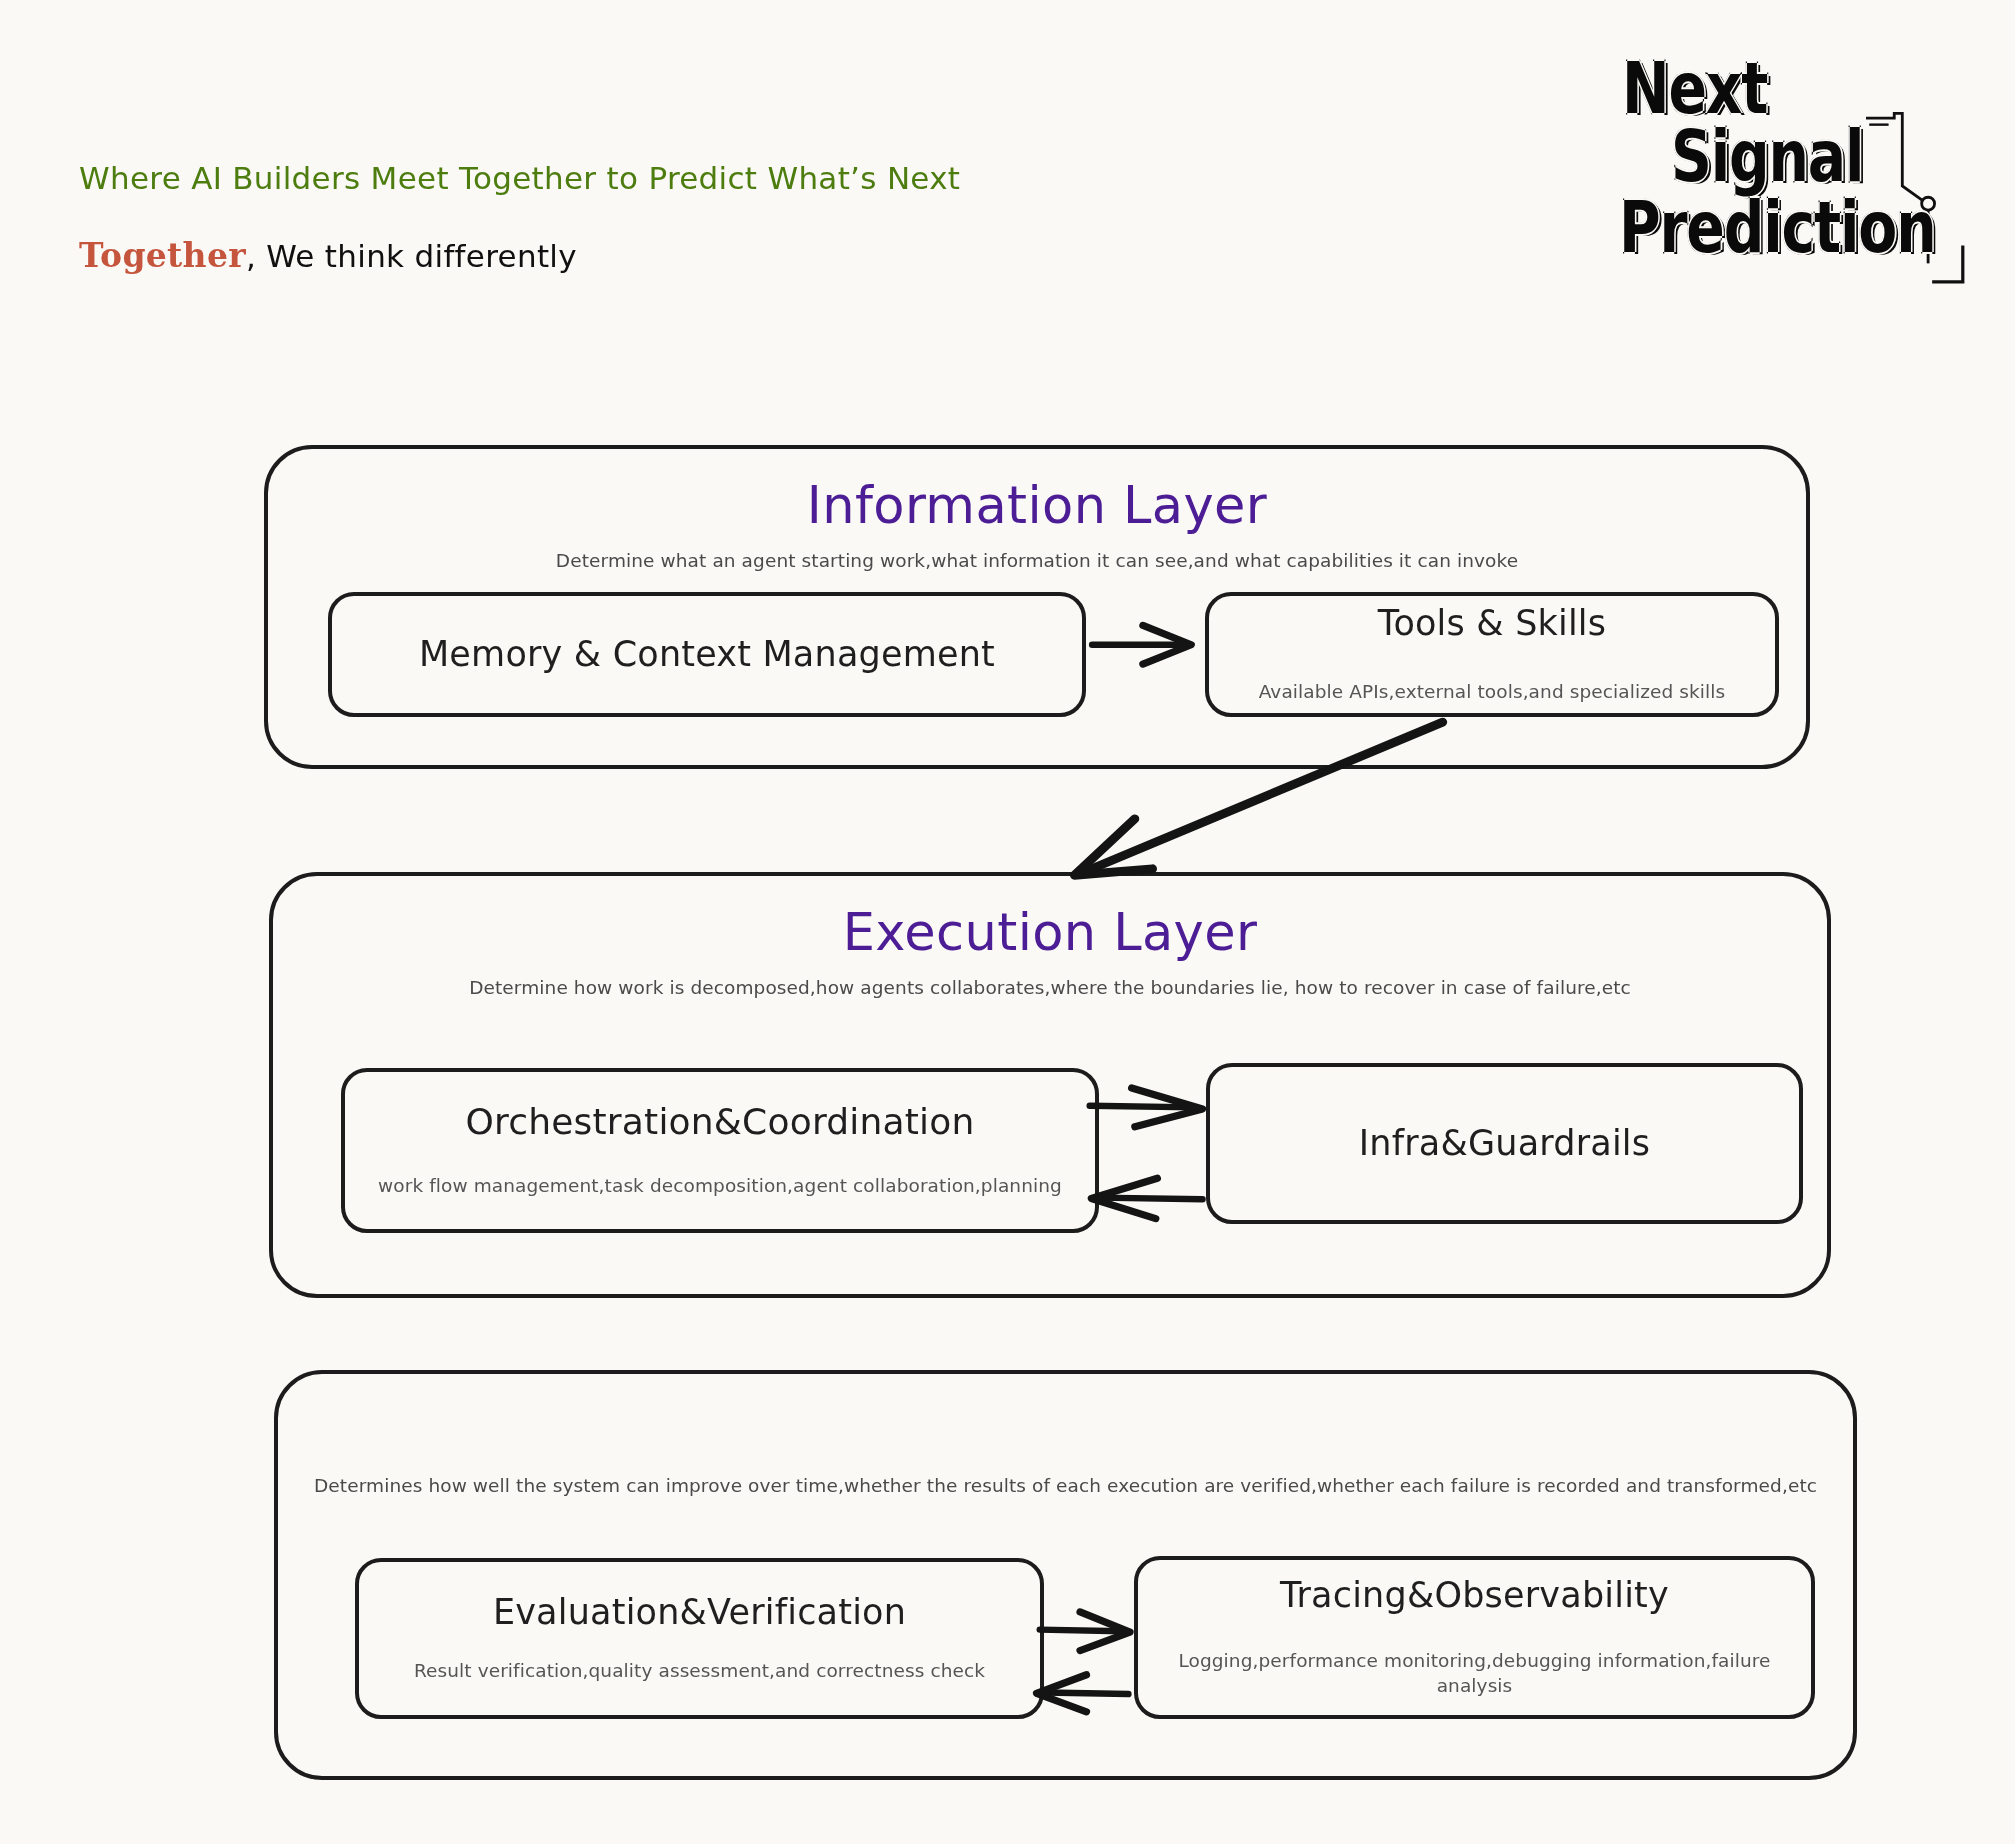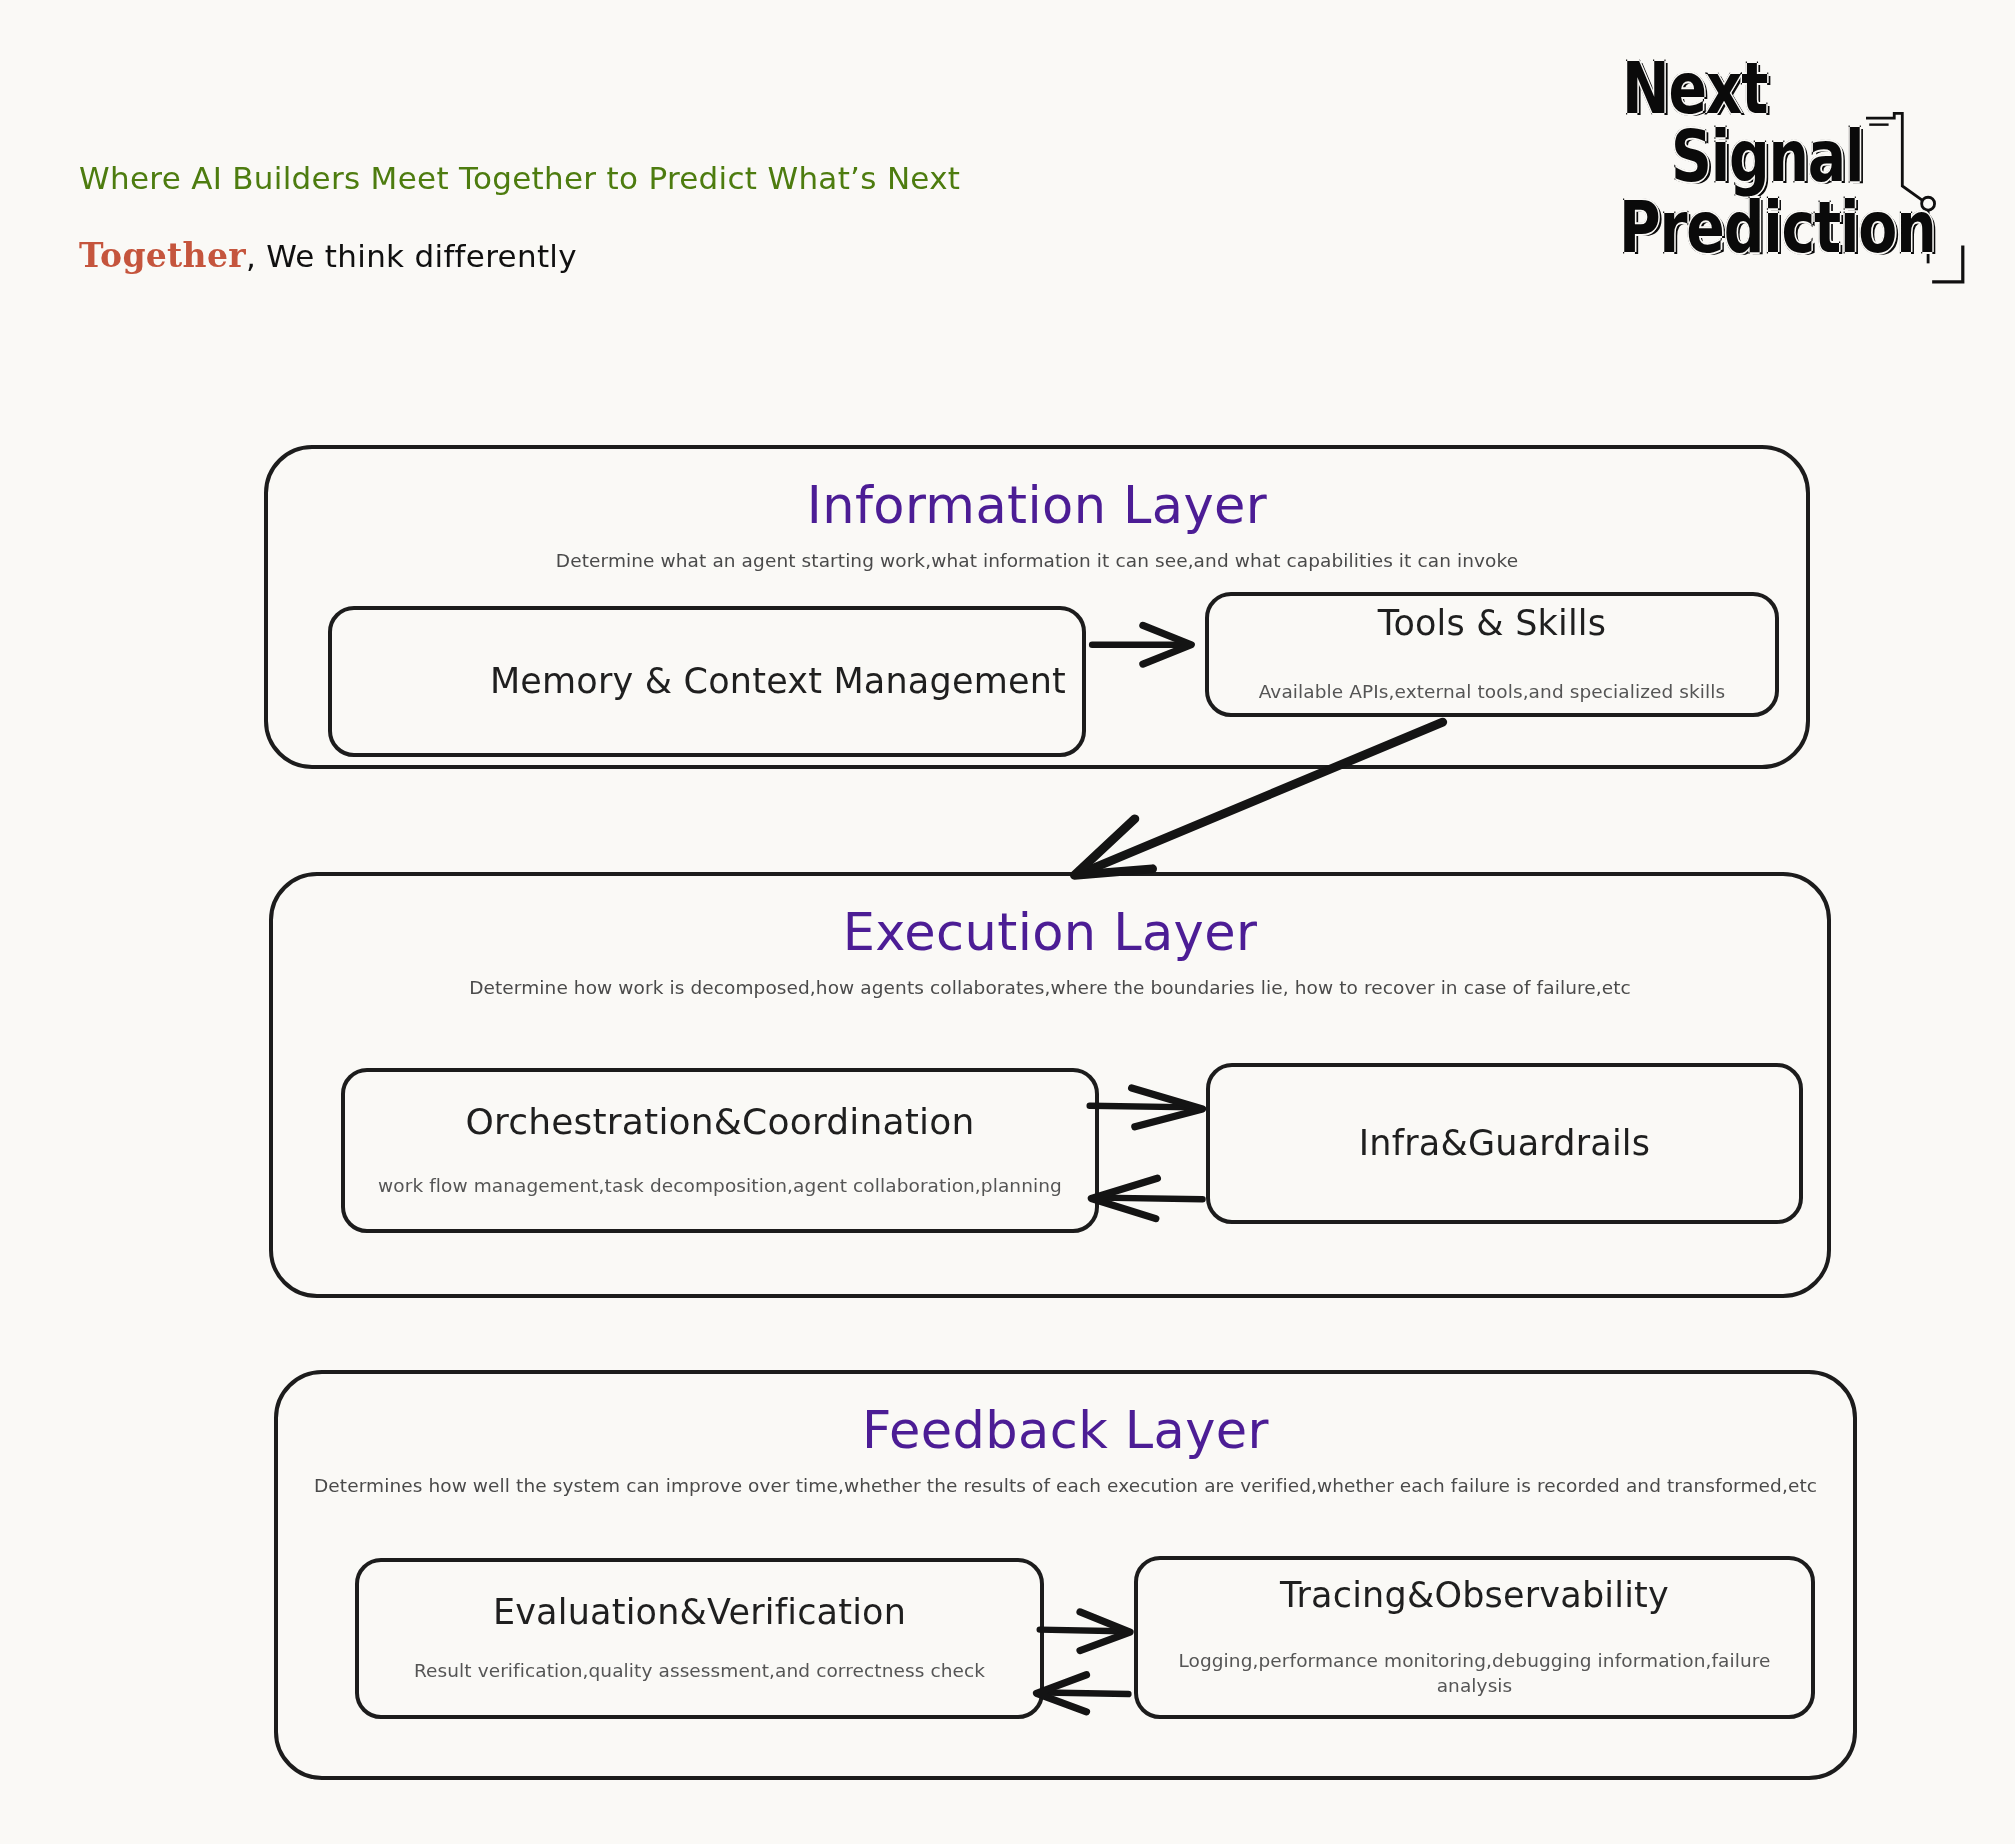--- a/index.html
+++ b/index.html
@@ -148,21 +148,21 @@
     font-family: "DejaVu Sans", sans-serif;
     font-size: 18.5px;
     font-weight: 400;
     color: #555555;
     text-align: center;
     line-height: 1.35;
     letter-spacing: 0.1px;
   }
 
   
-  #card-memory { left: 60px;  top: 157px; width: 758px; height: 151px; align-items: flex-end; }
+  #card-memory { left: 60px;  top: 143px; width: 758px; height: 125px; }
   #card-tools  { left: 937px; top: 143px; width: 574px; height: 125px; gap: 23px; }
   #card-memory .card-sub { margin-top: 14.5px; }
   #card-tools  .card-sub { margin-top: 14.5px; }
 
   
   #card-orch  { left: 68px;  top: 192px; width: 758px; height: 165px; }
   #card-infra { left: 933px; top: 187px; width: 597px; height: 161px; }
   #card-orch .card-title { font-size: 36px; }
   #card-orch .card-sub  { margin-top: 32px; }
   #card-infra .card-sub { margin-top: 22.6px; }
@@ -227,21 +227,20 @@
       <div class="card-title">Orchestration&amp;Coordination</div>
       <div class="card-sub">work flow management,task decomposition,agent collaboration,planning</div>
     </div>
 
     <div class="card" id="card-infra">
       <div class="card-title">Infra&amp;Guardrails</div>
     </div>
   </div>
 
   <div class="layer" id="layer-feedback">
-    <div class="layer-title">Feedback Layer</div>
     <div class="layer-desc">Determines how well  the system can improve over time,whether the results of each execution are verified,whether each failure is recorded and transformed,etc</div>
 
     <div class="card" id="card-eval">
       <div class="card-title">Evaluation&amp;Verification</div>
       <div class="card-sub">Result verification,quality assessment,and correctness check</div>
     </div>
 
     <div class="card" id="card-trace">
       <div class="card-title">Tracing&amp;Observability</div>
       <div class="card-sub">Logging,performance monitoring,debugging information,failure analysis</div>

